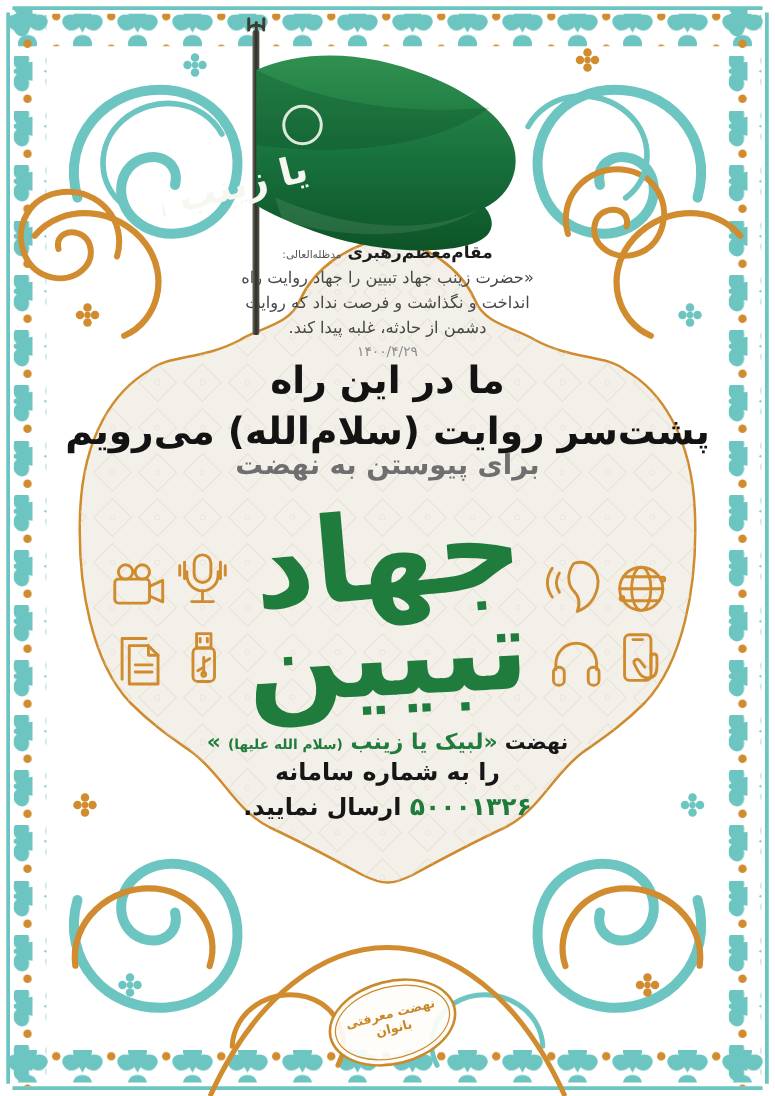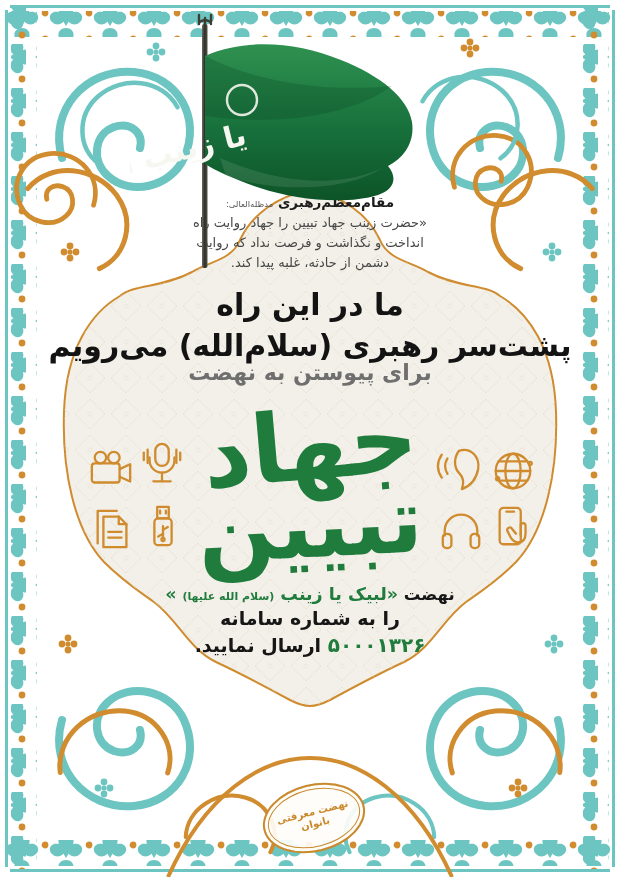--- a/index.html
+++ b/index.html
@@ -164,24 +164,25 @@
   <div class="layer quote rtl">
     <div class="attr">
       <span>مقام‌معظم‌رهبری</span>
       <small>مدظله‌العالی:</small>
     </div>
     <div class="body">
       <div>«حضرت زینب جهاد تبیین را جهاد روایت راه</div>
       <div>انداخت و نگذاشت و فرصت نداد که روایت</div>
       <div>دشمن از حادثه، غلبه پیدا کند.</div>
     </div>
+    <div class="date">۱۴۰۰/۴/۲۹</div>
   </div>
 
   <div class="layer h1 rtl">ما در این راه</div>
-  <div class="layer h2 rtl">پشت‌سر رهبری (سلام‌الله) می‌رویم</div>
+  <div class="layer h2 rtl">پشت‌سر روایت (سلام‌الله) می‌رویم</div>
   <div class="layer h3 rtl">برای پیوستن به نهضت</div>
 
   <div class="layer callig callig1 rtl">جهاد</div>
   <div class="layer callig callig2 rtl">تبیین</div>
 
   <div class="layer icon" style="left:88px;top:446px;">
     <svg viewBox="0 0 48 50">
         <circle cx="13" cy="11" r="6"></circle>
         <circle cx="27" cy="11" r="6"></circle>
       <rect x="4" y="17" width="29" height="20" rx="3"></rect>

